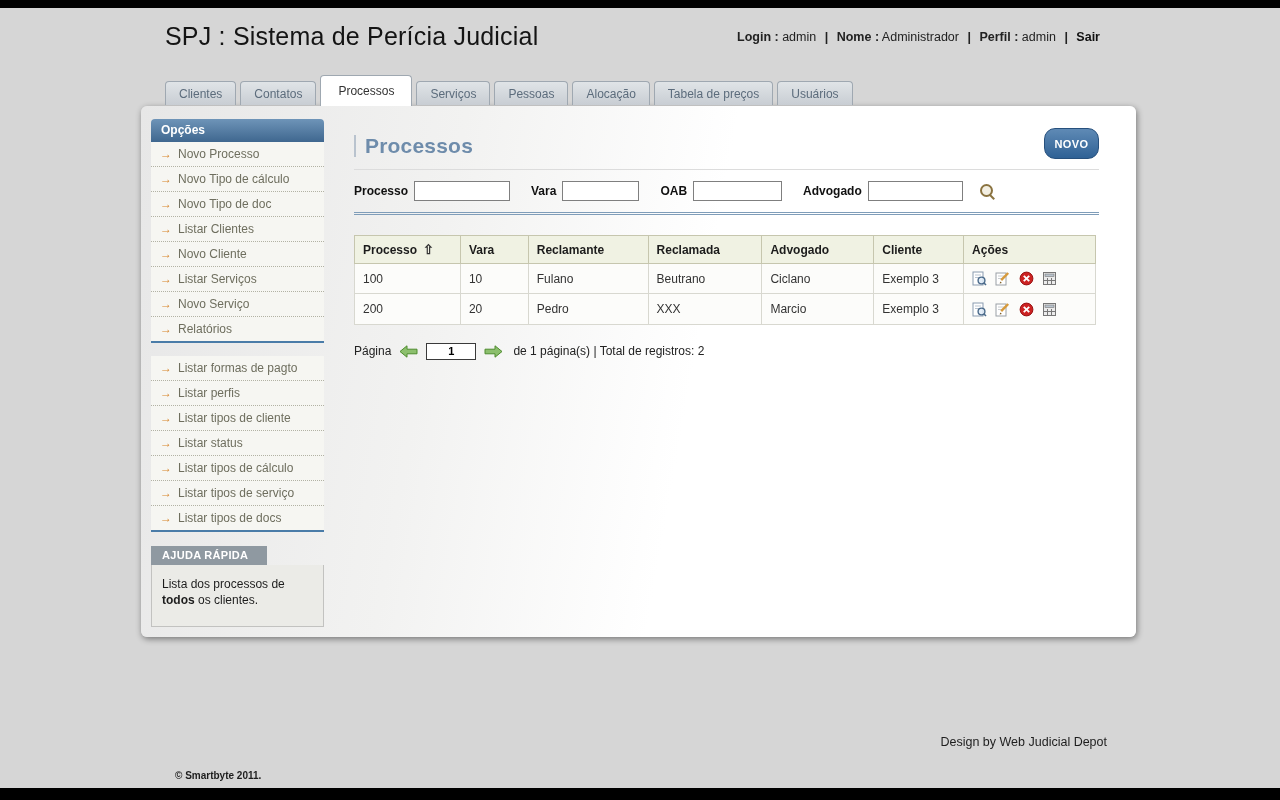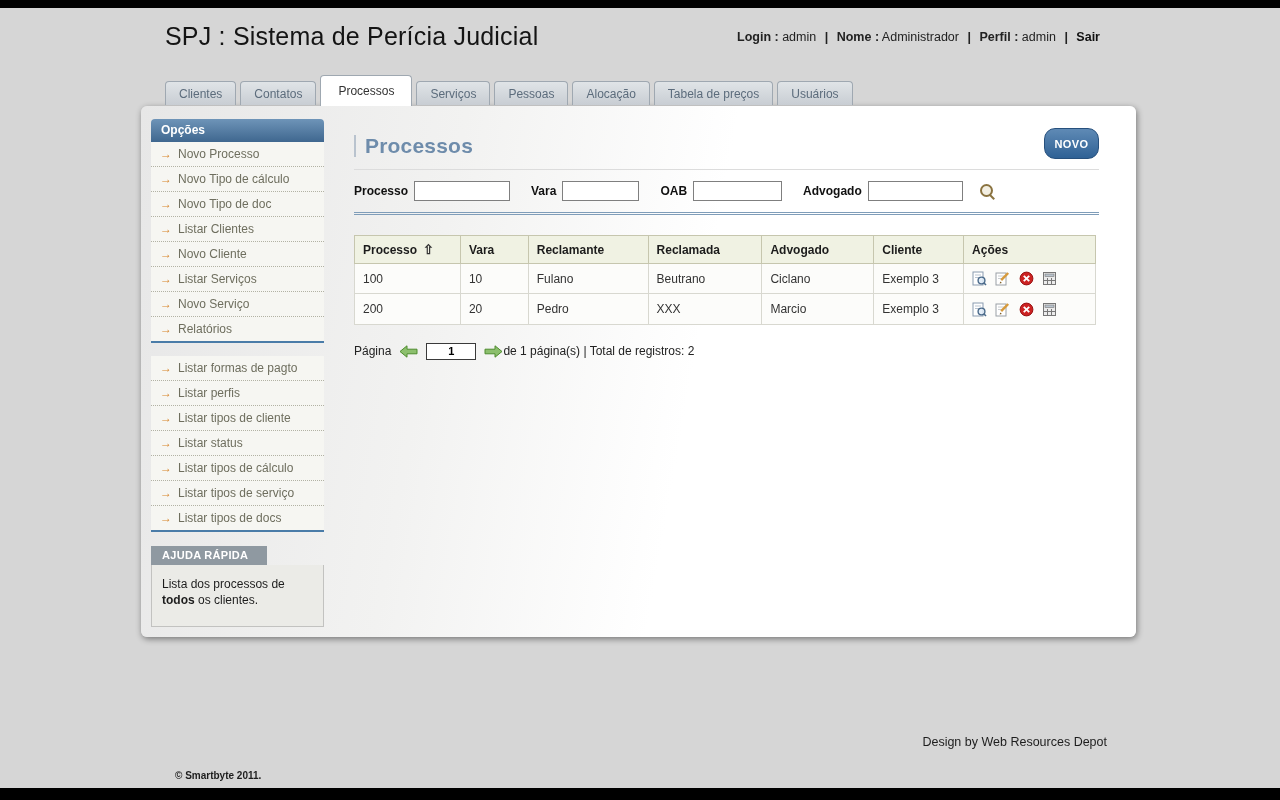--- a/index.html
+++ b/index.html
@@ -123,21 +123,21 @@
 
   
   .pagination { display:flex; align-items:center; margin-top:18px; font-size:12px; color:#222; }
   .pagination .pg-label { margin-right:8px; }
   .pg-arrow { cursor:pointer; display:inline-block; }
   .pg-input {
     width:50px; height:17px; margin:0 8px;
     border:1px solid #3a3a3a; text-align:center;
     font-size:11px; font-weight:bold; font-family:"Liberation Sans", sans-serif;
   }
-  .pg-info { }
+  .pg-info { margin-left:10px; }
 
   
   .footer-copy { position:absolute; left:175px; top:770px; font-size:10px; color:#1d1d1d;font-weight:bold; }
   .footer-credit { position:absolute; right:173px; top:735px; font-size:12.5px; color:#1d1d1d; }
 </style>
 </head>
 <body>
 
 <div class="black-bar-top"></div>
 <div class="black-bar-bottom"></div>
@@ -371,13 +371,13 @@
       <input class="pg-input" type="text" value="1" style="">
       <svg class="pg-arrow" width="19" height="13" viewBox="0 0 19 13">
           <polygon points="18,6.5 11,0.8 11,4.2 1,4.2 1,8.8 11,8.8 11,12.2" fill="#8cbf6d" stroke="#4e8c2e" stroke-width="1"></polygon>
         </svg>
       <span class="pg-info">de 1 página(s) | Total de registros: 2</span>
     </div>
   </div>
 </div>
 
 <div class="footer-copy">© Smartbyte 2011.</div>
-<div class="footer-credit">Design by Web Resources Depot</div>
+<div class="footer-credit">Design by Web Judicial Depot</div>
 
 </body></html>

